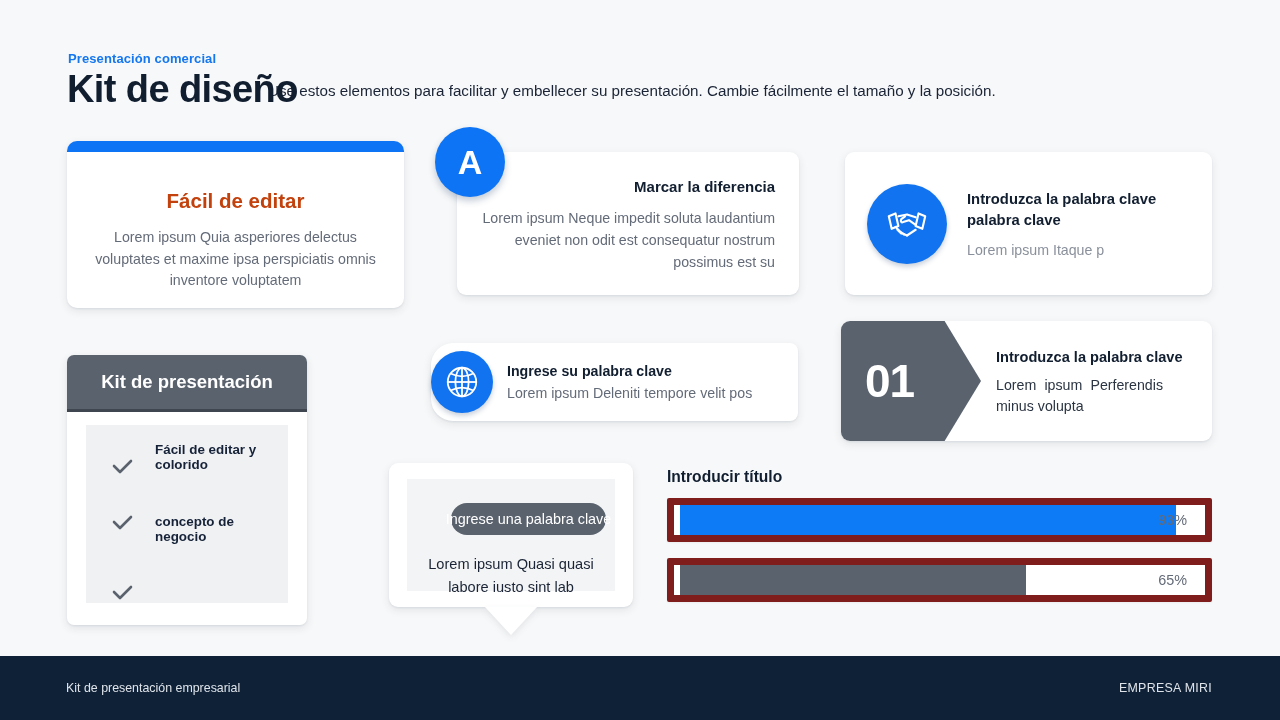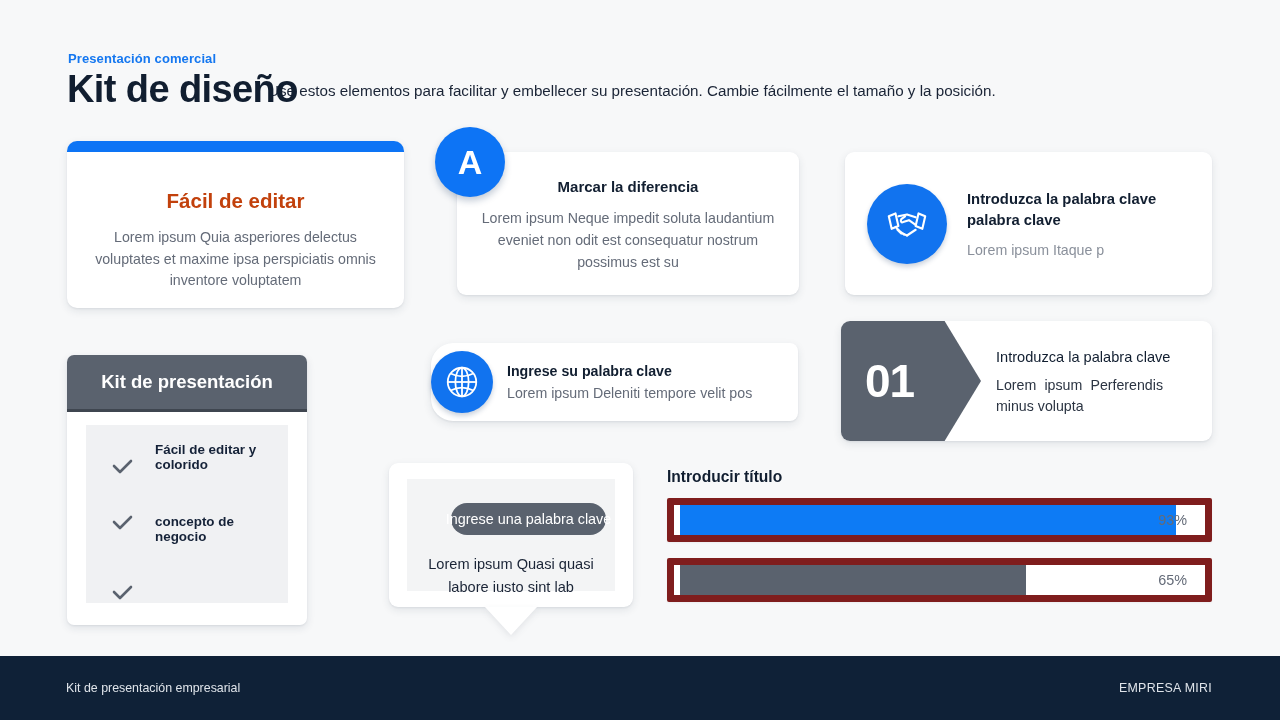--- a/index.html
+++ b/index.html
@@ -49,21 +49,21 @@
     margin-top: 13px;
   }
   #card-easy .c-body {
     font-size: 14.2px; color: #646b78; line-height: 1.52;
     margin-top: 14px;
   }
 
   
   #card-diff {
     left: 457px; top: 152px; width: 342px; height: 143px;
-    padding: 26px 24px 0; text-align: center;
+    padding: 26px 24px 0; text-align: right;
   }
   #card-diff .c-title { font-size: 15px; font-weight: bold; color: #111e30; }
   #card-diff .c-body {
     font-size: 14.2px; color: #646b78; line-height: 1.55; margin-top: 12px;
   }
   #badge-a {
     position: absolute; left: 435px; top: 127px;
     width: 70px; height: 70px; border-radius: 50%;
     background: #0d74f5; z-index: 5;
     display: flex; align-items: center; justify-content: center;
@@ -131,21 +131,21 @@
   }
   #card-num .num-shape {
     position: absolute; left: 0; top: 0; width: 140px; height: 120px;
     background: #5a626e;
     clip-path: polygon(0 0, 74% 0, 100% 50%, 74% 100%, 0 100%);
     display: flex; align-items: center; justify-content: flex-start;
     padding-left: 24px;
     color: #fff; font-size: 46px; font-weight: bold; letter-spacing: -1px;
   }
   #card-num .num-txt { position: absolute; left: 155px; top: 28px; right: 18px; }
-  #card-num .n-title { font-size: 14.6px; font-weight: normal; color: #111e30; }
+  #card-num .n-title { font-size: 14.6px; font-weight: bold; color: #111e30; }
   #card-num .n-body {
     font-size: 14.2px; color: #2b3442; margin-top: 10px;
     line-height: 1.45; text-align: justify; width: 167px;
   }
 
   
   #bubble {
     position: absolute; left: 389px; top: 463px; width: 244px; height: 144px;
     background: #ffffff; border-radius: 9px;
     box-shadow: 0 3px 9px rgba(30,45,70,.10), 0 1px 2px rgba(30,45,70,.07);

